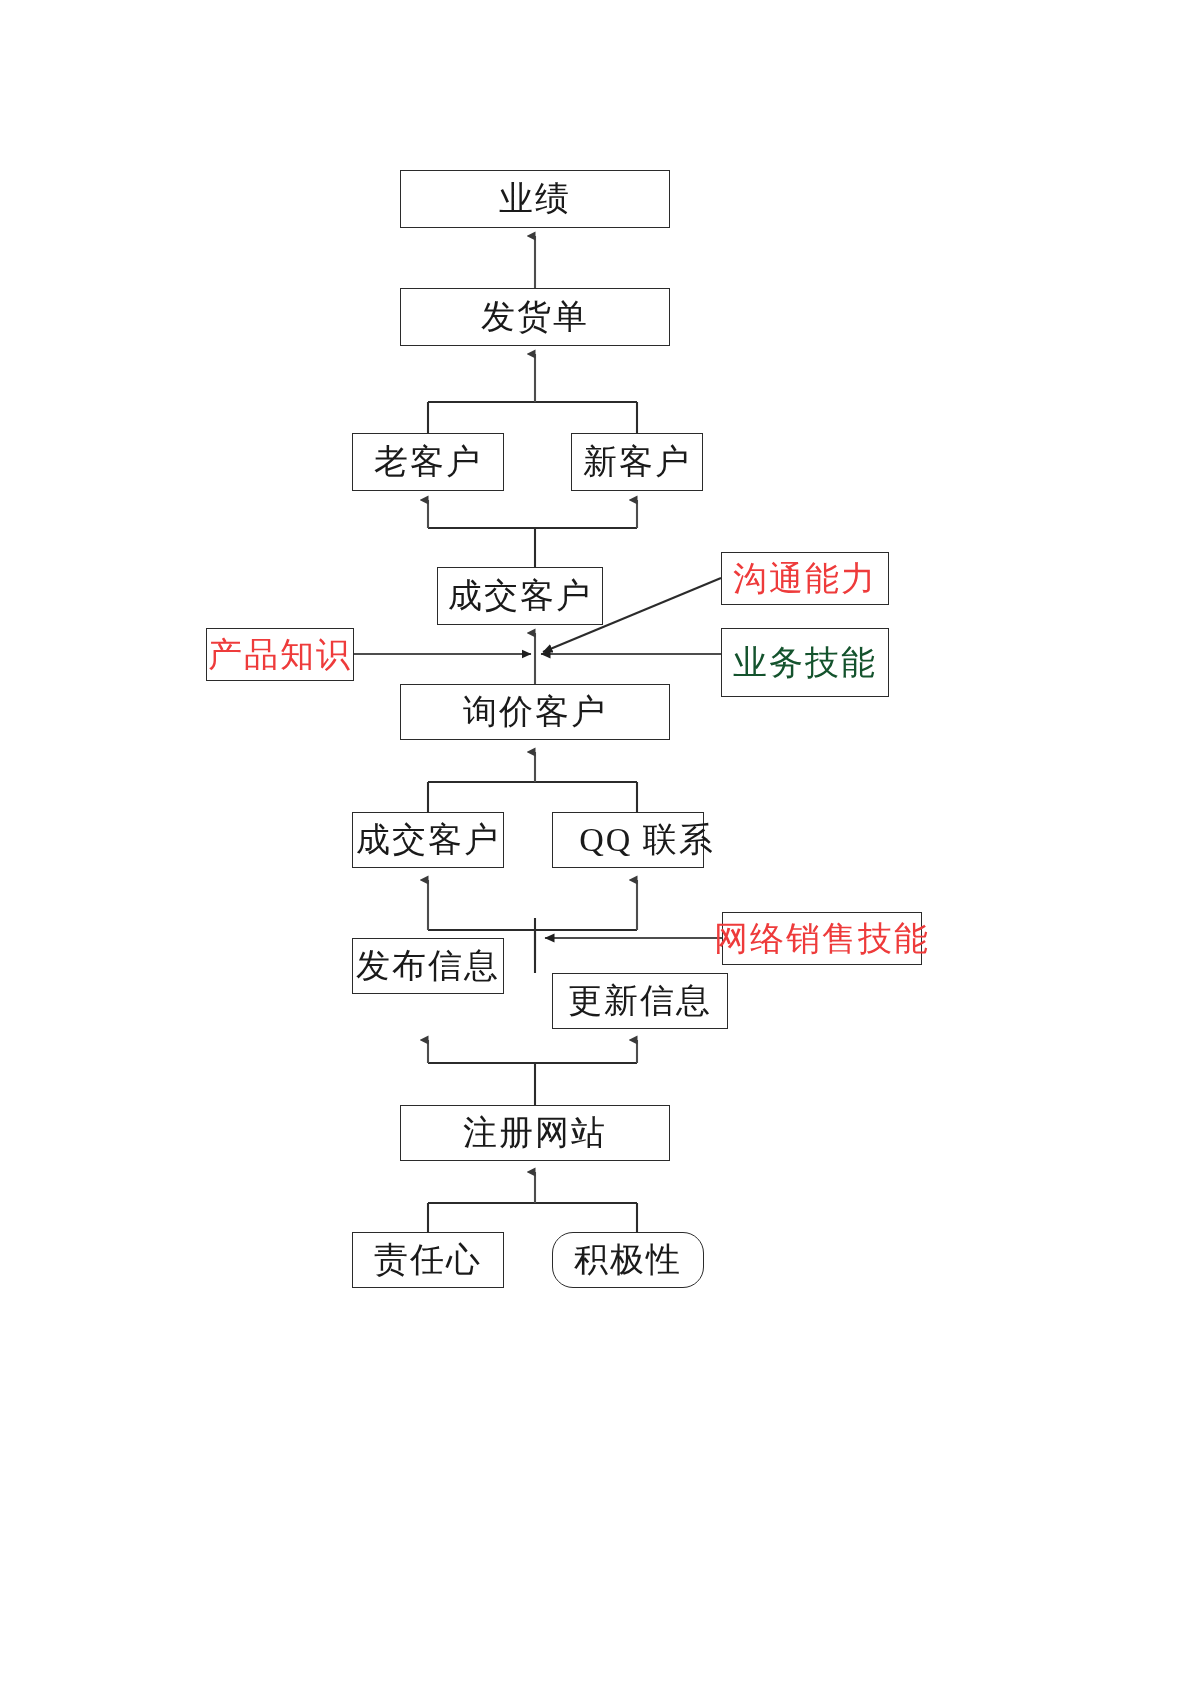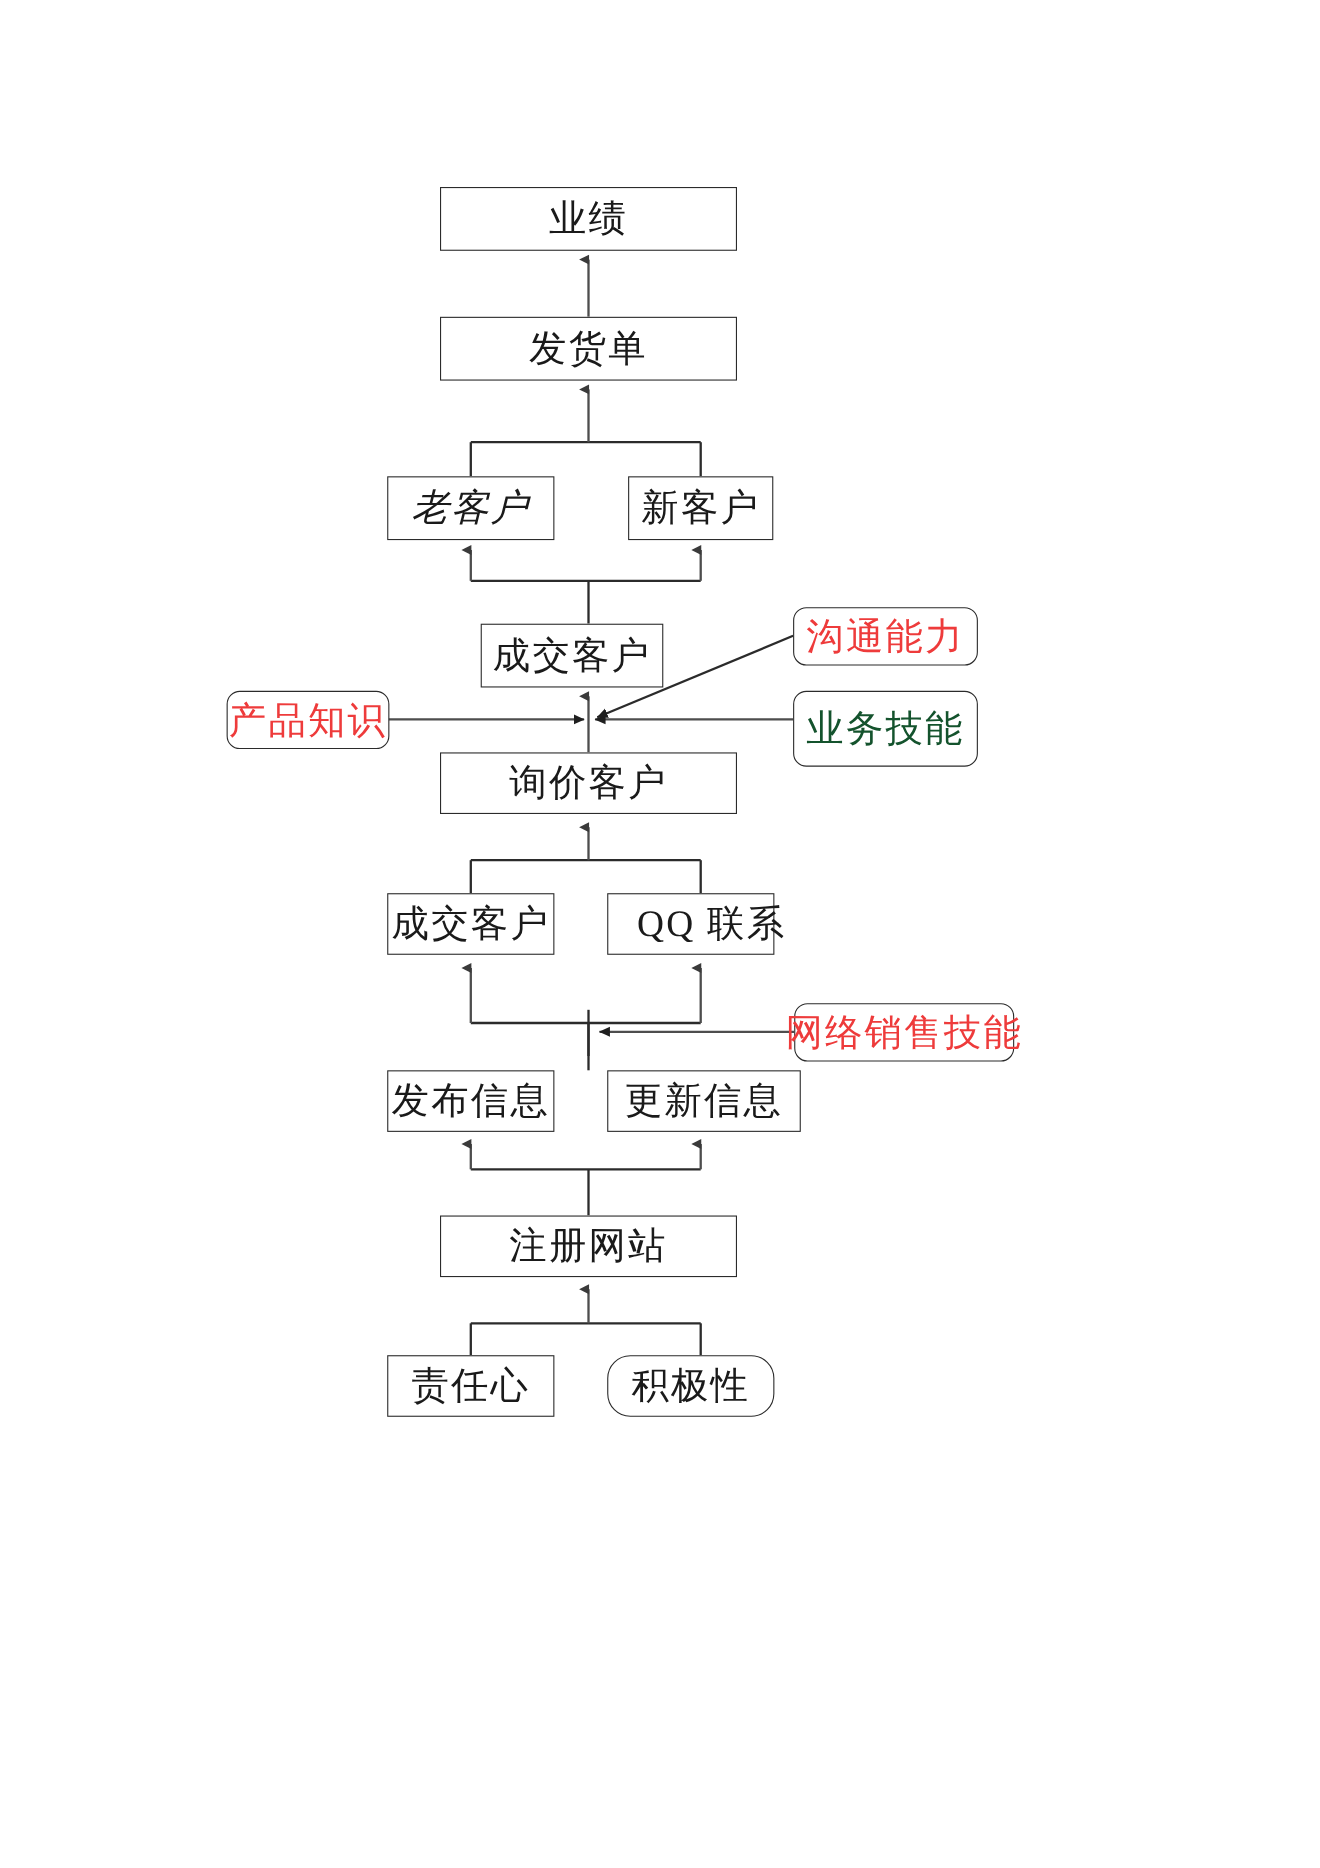--- a/index.html
+++ b/index.html
@@ -30,21 +30,20 @@
     justify-content: center;
     font-family: "Liberation Serif", "DejaVu Serif", serif;
     font-size: 34px;
     color: #1a1a1a;
     letter-spacing: 2px;
     white-space: nowrap;
     z-index: 5;
   }
   .node.red {
     color: #ee3b3b;
-    border-radius: 12px;
   }
   svg.wires {
     position: absolute;
     left: 0; top: 0;
     width: 1200px;
     height: 1698px;
     z-index: 2;
     pointer-events: none;
   }
 </style>
@@ -122,30 +121,30 @@
         <line x1="428" y1="1203" x2="637" y2="1203"></line>
         <line x1="535" y1="1203" x2="535" y2="1172" stroke="#4d4d4d" marker-end="url(#ahUp)"></line>
       </g>
 
     </g>
   </svg>
 
   <div id="nodes">
       <div class="node" style="left: 400px; top: 170px; width: 270px; height: 58px;">业绩</div>
       <div class="node" style="left: 400px; top: 288px; width: 270px; height: 58px;">发货单</div>
-      <div class="node" style="left: 352px; top: 433px; width: 152px; height: 58px; font-style: italic;">老客户</div>
+      <div class="node" style="left: 352px; top: 433px; width: 152px; height: 58px;">老客户</div>
       <div class="node" style="left: 571px; top: 433px; width: 132px; height: 58px;">新客户</div>
       <div class="node" style="left: 437px; top: 567px; width: 166px; height: 58px;">成交客户</div>
       <div class="node red" style="left: 721px; top: 552px; width: 168px; height: 53px; color: rgb(238, 59, 59);">沟通能力</div>
       <div class="node red" style="left: 206px; top: 628px; width: 148px; height: 53px; color: rgb(238, 59, 59);">产品知识</div>
       <div class="node red" style="left: 721px; top: 628px; width: 168px; height: 69px; color: #14532d;">业务技能</div>
       <div class="node" style="left: 400px; top: 684px; width: 270px; height: 56px;">询价客户</div>
       <div class="node" style="left: 352px; top: 812px; width: 152px; height: 56px;">成交客户</div>
       <div class="node" style="left: 552px; top: 812px; width: 152px; height: 56px; padding-left: 38px;">QQ 联系</div>
       <div class="node red" style="left: 722px; top: 912px; width: 200px; height: 53px; color: rgb(238, 59, 59);">网络销售技能</div>
-      <div class="node" style="left: 352px; top: 973px; width: 152px; height: 56px;">发布信息</div>
+      <div class="node" style="left: 352px; top: 938px; width: 152px; height: 56px;">发布信息</div>
       <div class="node" style="left: 552px; top: 973px; width: 176px; height: 56px;">更新信息</div>
       <div class="node" style="left: 400px; top: 1105px; width: 270px; height: 56px;">注册网站</div>
       <div class="node" style="left: 352px; top: 1232px; width: 152px; height: 56px;">责任心</div>
       <div class="node" style="left: 552px; top: 1232px; width: 152px; height: 56px; border-radius: 21px;">积极性</div>
     </div>
 
 </div>
 
 </body></html>

